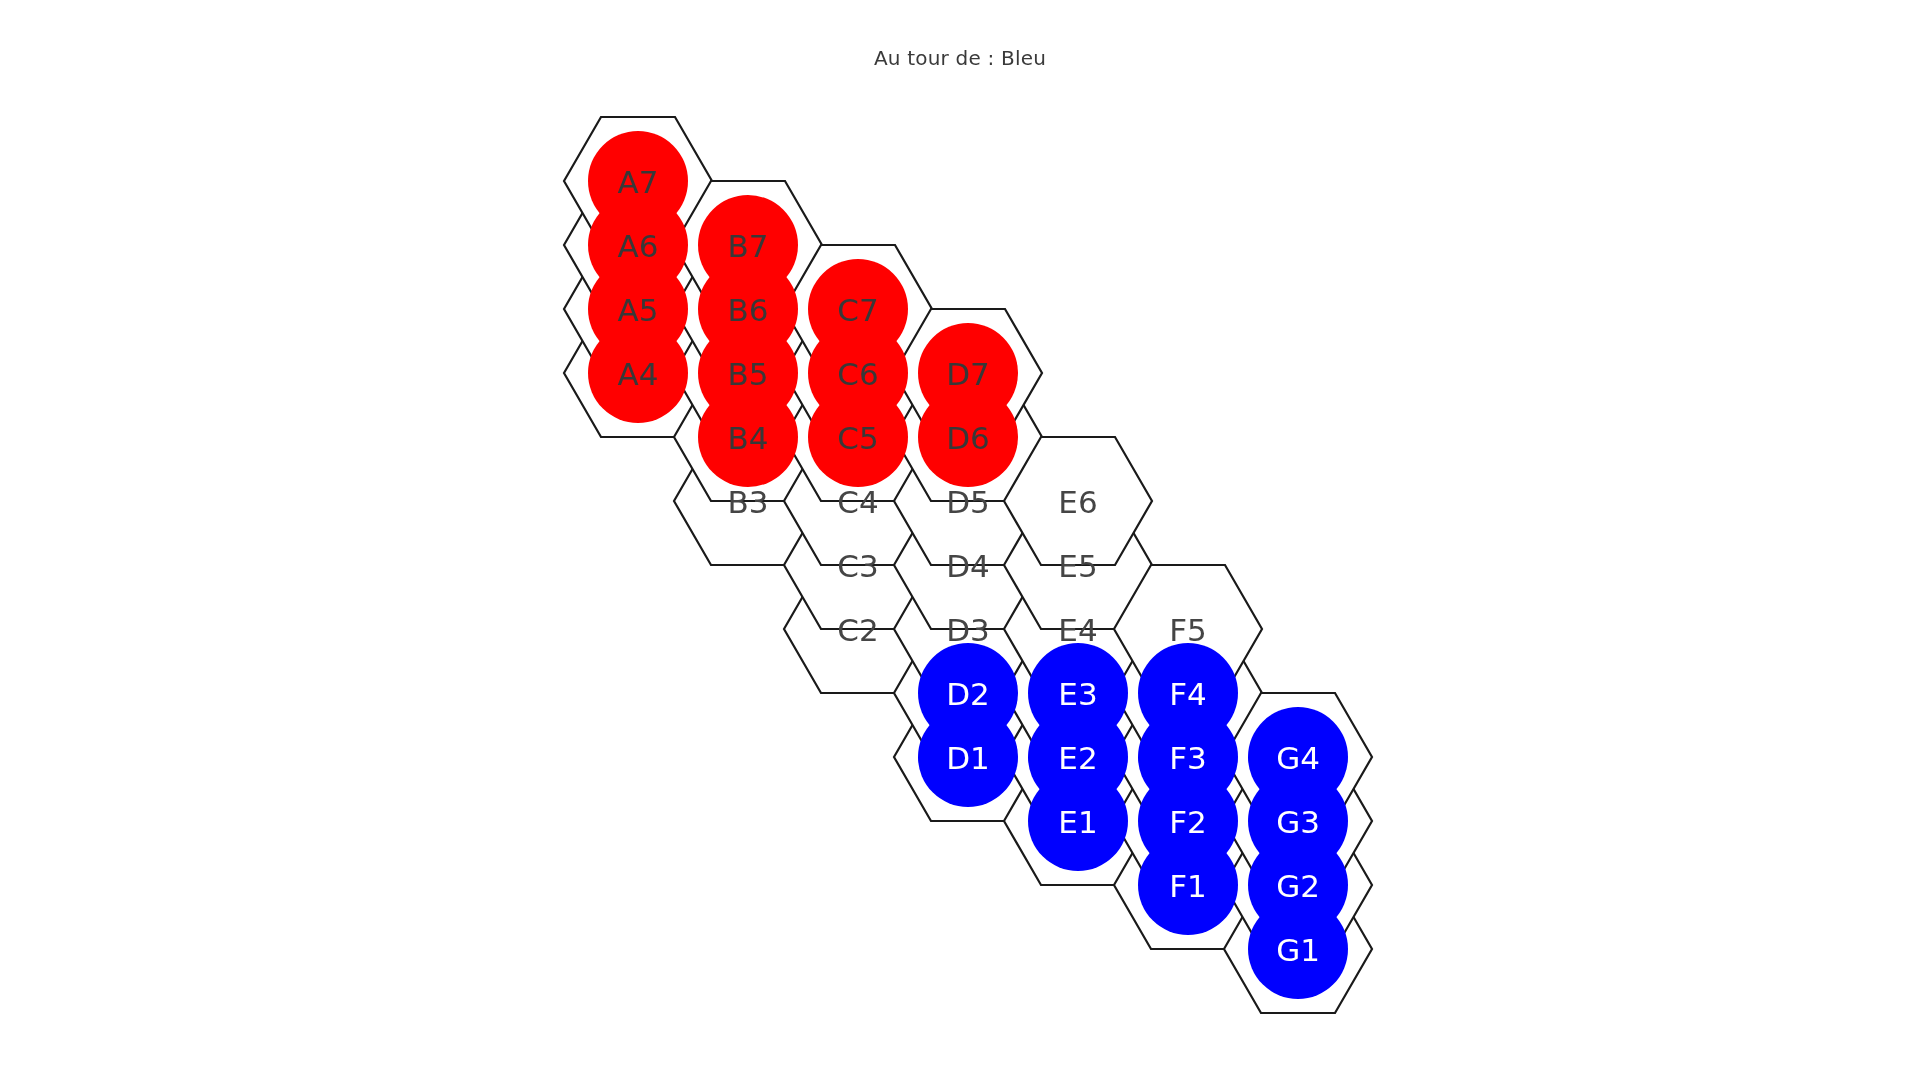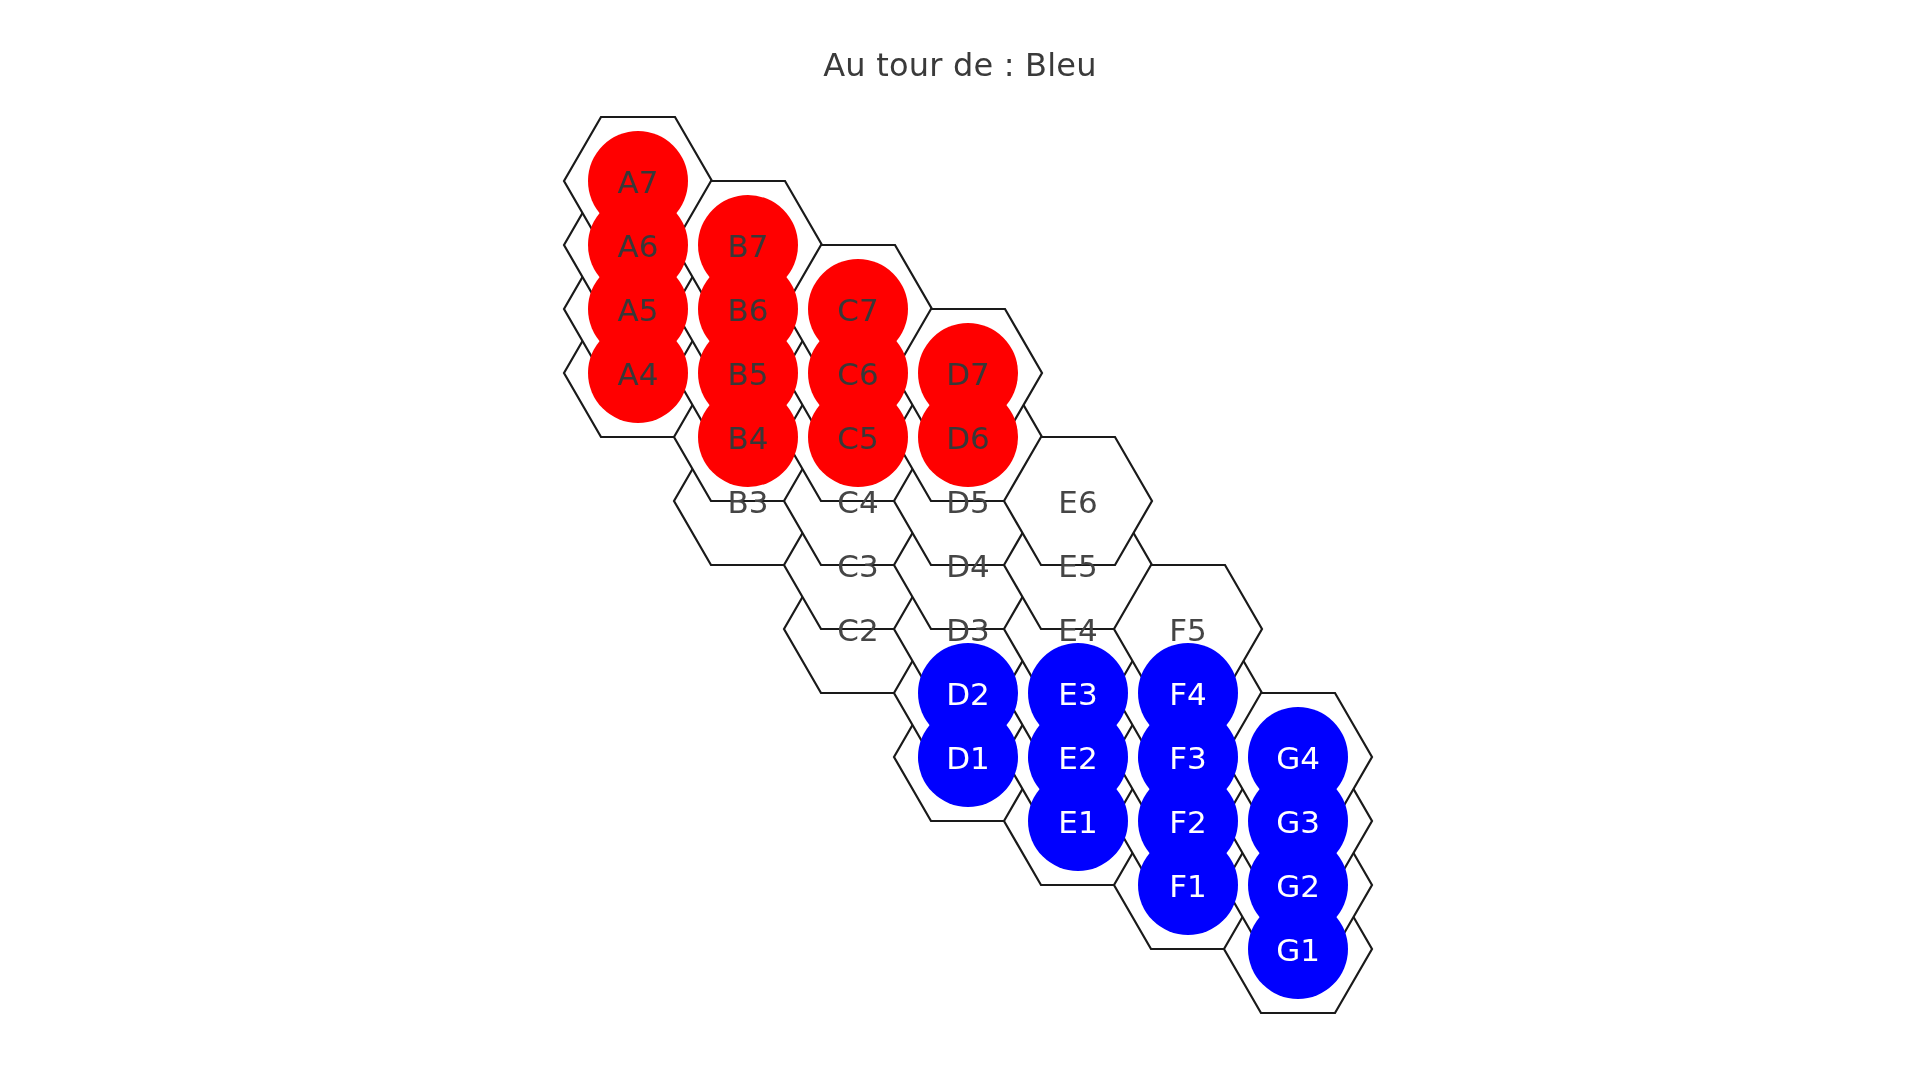--- a/index.html
+++ b/index.html
@@ -16,21 +16,21 @@
     width: 1920px;
     height: 1080px;
     background: #ffffff;
   }
   #turn-banner {
     position: absolute;
     left: 0;
     top: 46px;
     width: 1920px;
     text-align: center;
-    font-size: 32px;
+    font-size: 20px;
     color: #3a3a3a;
     font-family: "DejaVu Sans", "Liberation Sans", sans-serif;
     letter-spacing: 0.2px;
     white-space: pre;
   }
   #board-svg {
     position: absolute;
     left: 0;
     top: 0;
     width: 1920px;

